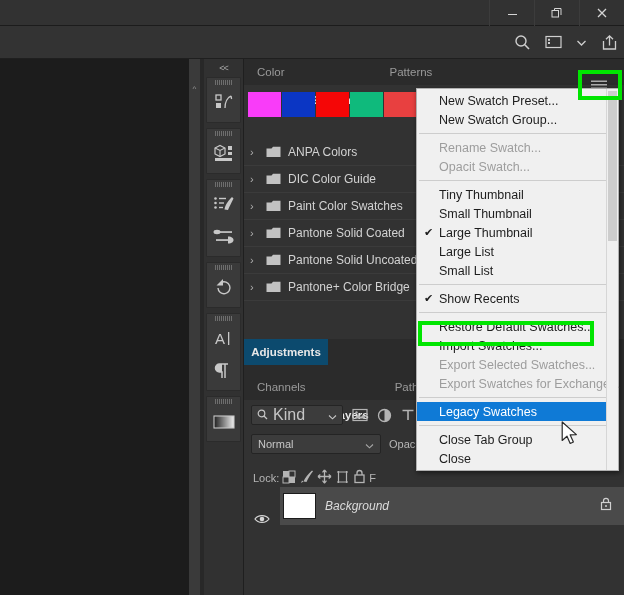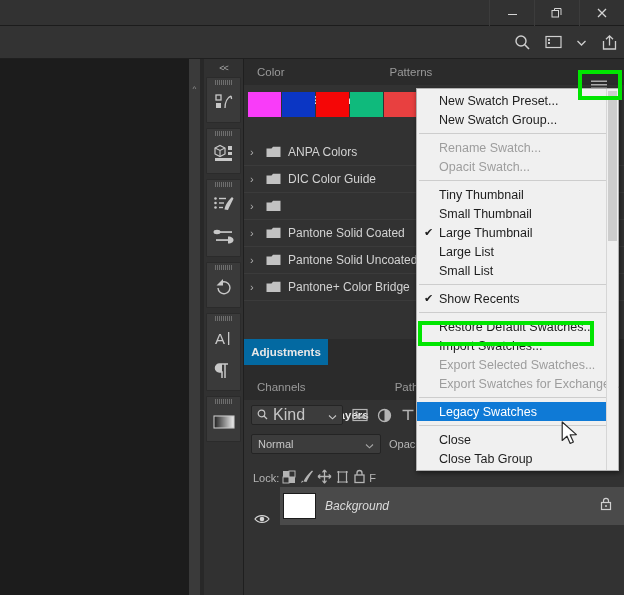--- a/index.html
+++ b/index.html
@@ -105,21 +105,21 @@
   .chev { color: #b0b0b0; font-size: 11px; width: 9px; }
   .folder { display: flex; align-items: center; }
   .gname { font-size: 12px; color: #d2d2d2; white-space: nowrap; }
 
   
   .adjpanel {
     position: absolute; left: 244px; top: 339px; width: 380px; height: 35px;
     background: #2b2b2b;
   }
   .adjtab {
-    width: 84px; height: 26px; background: #0369a1; color: #e8e8e8;
+    width: 84px; height: 26px; background: #0c4a6e; color: #e8e8e8;
     font-size: 11.5px; font-weight: bold; display: flex; align-items: center;
     justify-content: center;
   }
 
   
   .layerspanel {
     position: absolute; left: 244px; top: 374px; width: 380px; height: 221px;
     background: #323232;
   }
   .layer-tabrow { height: 26px; display: flex; background: #2b2b2b; }
@@ -404,20 +404,21 @@
         </span>
         <span class="gname">DIC Color Guide</span>
       </div>
       <div class="grouprow">
         <span class="chev">›</span>
         <span class="folder">
           <svg width="15" height="12" viewBox="0 0 15 12">
               <path d="M0.5 2.5 H5.5 L7 0.8 H14.5 V11 H0.5 Z" fill="#c2c2c2"></path>
             </svg>
         </span>
+        <span class="gname">Paint Color Swatches</span>
       </div>
       <div class="grouprow">
         <span class="chev">›</span>
         <span class="folder">
           <svg width="15" height="12" viewBox="0 0 15 12">
               <path d="M0.5 2.5 H5.5 L7 0.8 H14.5 V11 H0.5 Z" fill="#c2c2c2"></path>
             </svg>
         </span>
         <span class="gname">Pantone Solid Coated</span>
       </div>
@@ -578,22 +579,22 @@
       <span>Show Recents</span>
     </div>
     <div class="msep"></div>
     <div class="mi">Restore Default Swatches...</div>
     <div class="mi">Import Swatches...</div>
     <div class="mi dis">Export Selected Swatches...</div>
     <div class="mi dis">Export Swatches for Exchange...</div>
     <div class="msep"></div>
     <div class="mi sel">Legacy Swatches</div>
     <div class="msep"></div>
+    <div class="mi">Close Tab Group</div>
     <div class="mi">Close</div>
-    <div class="mi">Close Tab Group</div>
 
     <div class="menu-scroll">
       <div class="menu-thumb"></div>
     </div>
   </div>
 
   <div style="position:absolute; left:585px; top:77px; width:28px; height:16px; display:flex; align-items:center; justify-content:center; z-index:70;">
     <svg width="16" height="11" viewBox="0 0 16 11">
       <rect x="0" y="0.5" width="16" height="1.5" fill="#aaaaaa"></rect>
       <rect x="0" y="4" width="16" height="1.5" fill="#aaaaaa"></rect>

